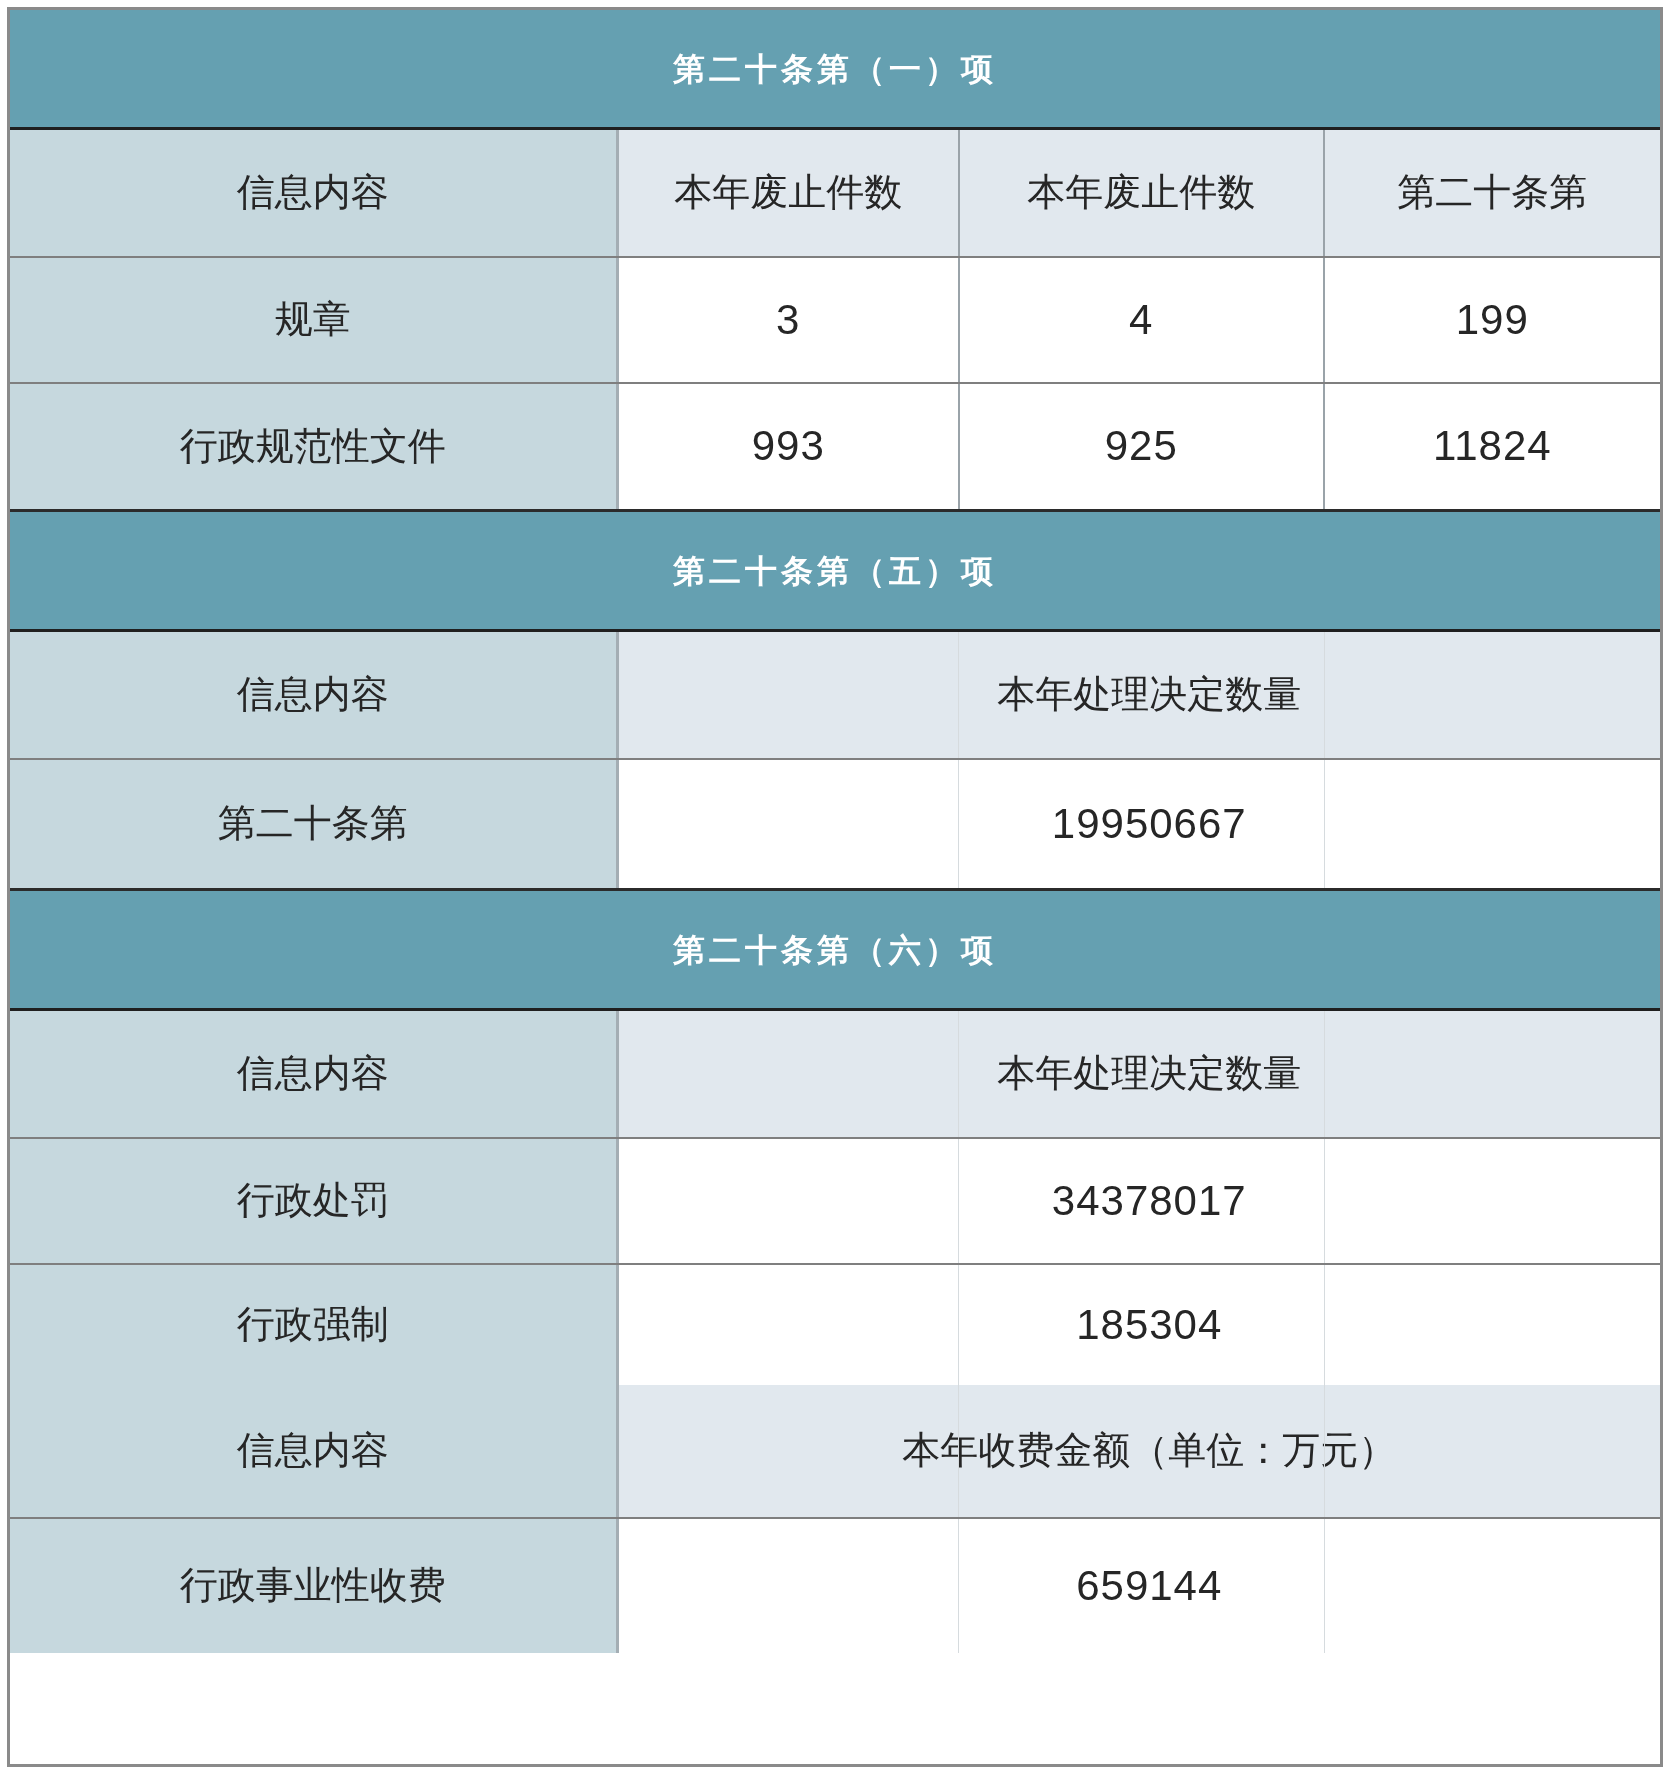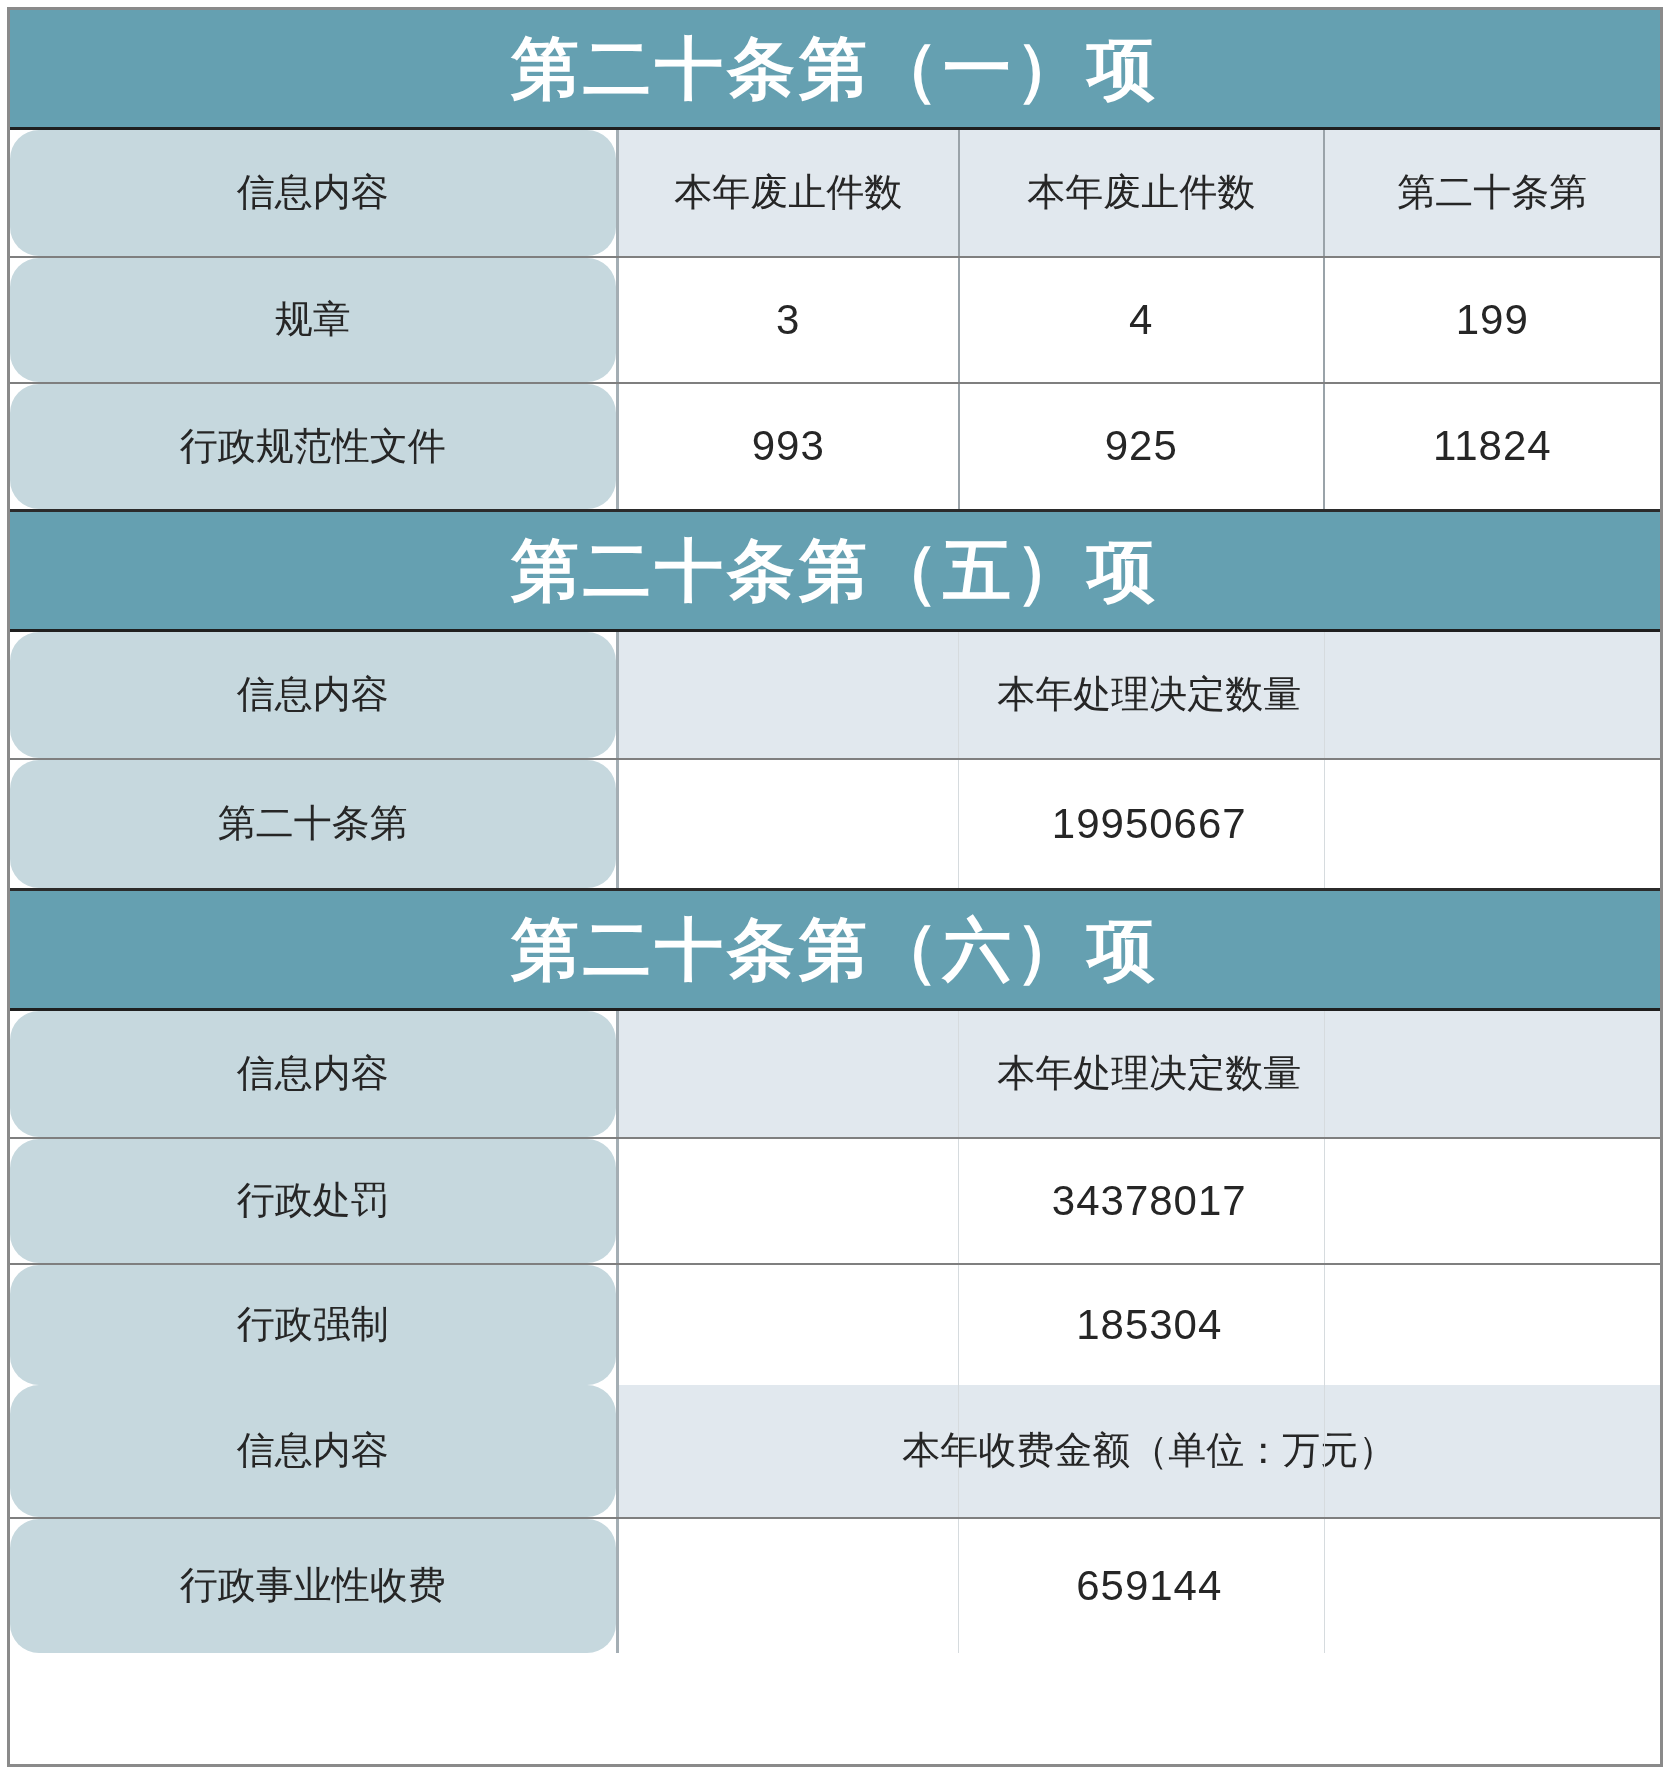--- a/index.html
+++ b/index.html
@@ -29,21 +29,21 @@
     border-top: 3px solid #2b2b2b;
     border-bottom: 3px solid #1f1f1f;
     display: flex;
     align-items: center;
     justify-content: center;
   }
   section.first .band { border-top: 0; height: 120px; }
   .band-title {
     font-family: "Liberation Serif", serif;
     font-weight: 700;
-    font-size: 68px;
+    font-size: 32px;
     letter-spacing: 4px;
     color: #ffffff;
     line-height: 1;
   }
   
   .row {
     box-sizing: border-box;
     display: flex;
     height: 126px;
     width: 100%;
@@ -52,21 +52,21 @@
   .cell {
     box-sizing: border-box;
     display: flex;
     align-items: center;
     justify-content: center;
     height: 100%;
     text-align: center;
     font-size: 38px;
     line-height: 1.2;
   }
-  .c1 { width: 36.7%; border-radius: 29px; }
+  .c1 { width: 36.7%; }
   .c2 { width: 20.75%; border-left: 3px solid #a4aeb4; }
   .c3 { width: 22.1%;  border-left: 2px solid #9aa3a9; }
   .c4 { width: 20.45%; border-left: 2px solid #9aa3a9; }
   .cm { width: 63.3%;  border-left: 3px solid #a4aeb4; position: relative; padding-left: 20px; }
   .cm .faint {
     position: absolute; top: 0; bottom: 0; width: 1px;
     background: #d6dbde;
   }
   .cm .faint.f1 { left: 32.6%; }
   .cm .faint.f2 { left: 67.7%; }

